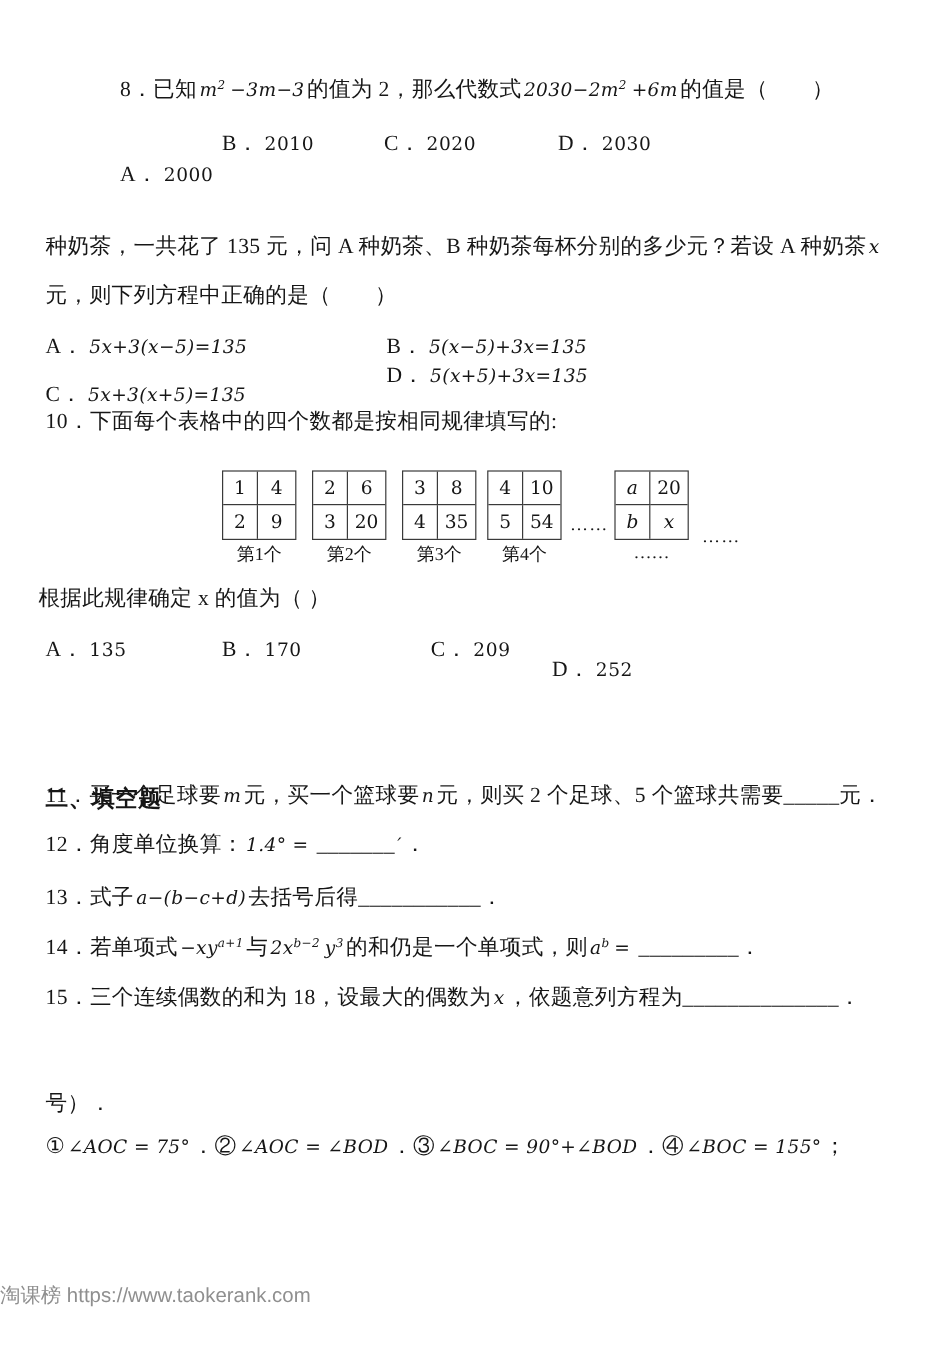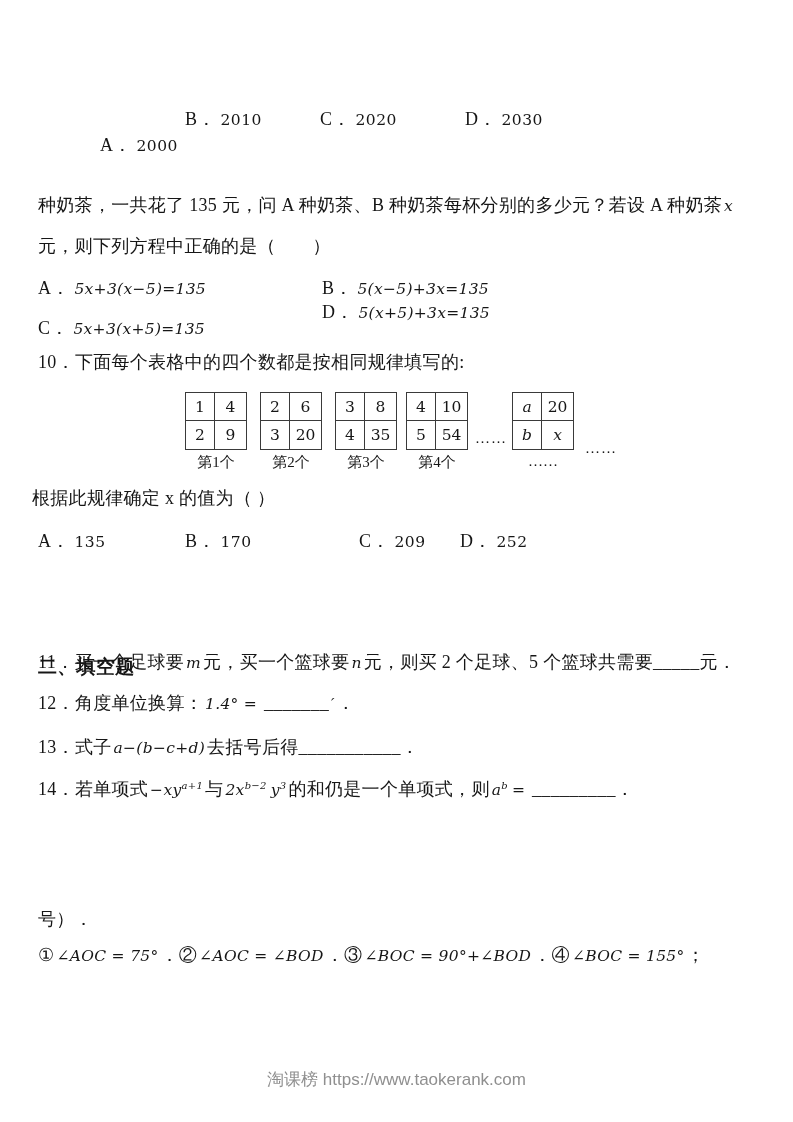--- a/index.html
+++ b/index.html
@@ -58,31 +58,31 @@
   .cell.var{font-style:italic;}
   .tbl-label{
     font-size:15px;
     margin-top:3px;
     font-family:"Liberation Serif","DejaVu Serif",serif;
   }
   .dots{position:absolute;font-size:15px;letter-spacing:1px;}
   
   .footer{
     position:absolute;left:0;top:1068px;width:100%;
-    text-align:center;
     font-family:"Liberation Sans","DejaVu Sans",sans-serif;
     font-size:17px;
     color:#8f8f8f;
   }
 </style>
 </head>
 <body>
 
 <div class="page">
 
+  <div class="line" style="left:100px;top:62px;"><span class="seg seg-cn">8．已知</span><span class="seg seg-math">m<sup>2</sup></span><span class="seg seg-math">−3m−3</span><span class="seg seg-cn">的值为 2，那么代数式</span><span class="seg seg-math">2030−2m<sup>2</sup></span><span class="seg seg-math">+6m</span><span class="seg seg-cn">的值是（　　）</span></div>
   <div>
     <div class="line opt" style="left:100px;top:107px;margin-top:26px;">
       <span class="opt-letter">A．</span>
       <span class="opt-value num-style">2000</span>
     </div>
     <div class="line opt" style="left:185px;top:107px;">
       <span class="opt-letter">B．</span>
       <span class="opt-value num-style">2010</span>
     </div>
     <div class="line opt" style="left:320px;top:107px;">
@@ -109,21 +109,21 @@
     <div class="line opt" style="left:38px;top:316px;">
       <span class="opt-letter">C．</span>
       <span class="opt-value math-style">5x+3(x+5)=135</span>
     </div>
     <div class="line opt" style="left:322px;top:300px;">
       <span class="opt-letter">D．</span>
       <span class="opt-value math-style">5(x+5)+3x=135</span>
     </div>
   </div>
 
-  <div class="line" style="left:38px;top:350px;text-align:right;"><span class="seg seg-cn">10．下面每个表格中的四个数都是按相同规律填写的:</span></div>
+  <div class="line" style="left:38px;top:339px;text-align:right;"><span class="seg seg-cn">10．下面每个表格中的四个数都是按相同规律填写的:</span></div>
 
   <div class="strip">
     <div class="table-widget" style="left:0px;">
       <div class="grid2">
         <div class="cell">1</div>
         <div class="cell">4</div>
         <div class="cell">2</div>
         <div class="cell">9</div>
       </div>
       <div class="tbl-label">第1个</div>
@@ -175,30 +175,31 @@
       <span class="opt-value num-style">135</span>
     </div>
     <div class="line opt" style="left:185px;top:529px;">
       <span class="opt-letter">B．</span>
       <span class="opt-value num-style">170</span>
     </div>
     <div class="line opt" style="left:325px;top:529px;margin-left:34px;">
       <span class="opt-letter">C．</span>
       <span class="opt-value num-style">209</span>
     </div>
-    <div class="line opt" style="left:460px;top:529px;">
+    <div class="line opt" style="left:460px;top:545px;">
       <span class="opt-letter">D．</span>
       <span class="opt-value num-style">252</span>
     </div>
   </div>
 
   <div class="line section-title" style="left:38px;top:607px;">二、填空题</div>
 
   <div class="line" style="left:38px;top:650px;text-align:center;"><span class="seg seg-cn">11．买一个足球要</span><span class="seg seg-math">m</span><span class="seg seg-cn">元，买一个篮球要</span><span class="seg seg-math">n</span><span class="seg seg-cn">元，则买 2 个足球、5 个篮球共需要_____元．</span></div>
   <div class="line" style="left:38px;top:691px;"><span class="seg seg-cn">12．角度单位换算：</span><span class="seg seg-math">1.4° =</span><span class="seg seg-cn"> _______</span><span class="seg seg-math">′</span><span class="seg seg-cn">．</span></div>
   <div class="line" style="left:38px;top:735px;"><span class="seg seg-cn">13．式子</span><span class="seg seg-math">a−(b−c+d)</span><span class="seg seg-cn">去括号后得___________．</span></div>
   <div class="line" style="left:38px;top:777px;"><span class="seg seg-cn">14．若单项式</span><span class="seg seg-math">−xy<sup>a+1</sup></span><span class="seg seg-cn">与</span><span class="seg seg-math">2x<sup>b−2</sup></span><span class="seg seg-math">y<sup>3</sup></span><span class="seg seg-cn">的和仍是一个单项式，则</span><span class="seg seg-math">a<sup>b</sup></span><span class="seg seg-math">=</span><span class="seg seg-cn"> _________．</span></div>
+  <div class="line" style="left:38px;top:819px;"><span class="seg seg-cn">15．三个连续偶数的和为 18，设最大的偶数为</span><span class="seg seg-math">x</span><span class="seg seg-cn">，依题意列方程为______________．</span></div>
   <div class="line" style="left:38px;top:907px;"><span class="seg seg-cn">号）．</span></div>
   <div class="line" style="left:38px;top:943px;"><span class="seg seg-cn">①</span><span class="seg seg-math">∠AOC = 75°</span><span class="seg seg-cn">．②</span><span class="seg seg-math">∠AOC = ∠BOD</span><span class="seg seg-cn">．③</span><span class="seg seg-math">∠BOC = 90°+∠BOD</span><span class="seg seg-cn">．④</span><span class="seg seg-math">∠BOC = 155°</span><span class="seg seg-cn">；</span></div>
 
   <div class="footer">淘课榜 https://www.taokerank.com</div>
 
 </div>
 
 </body></html>

